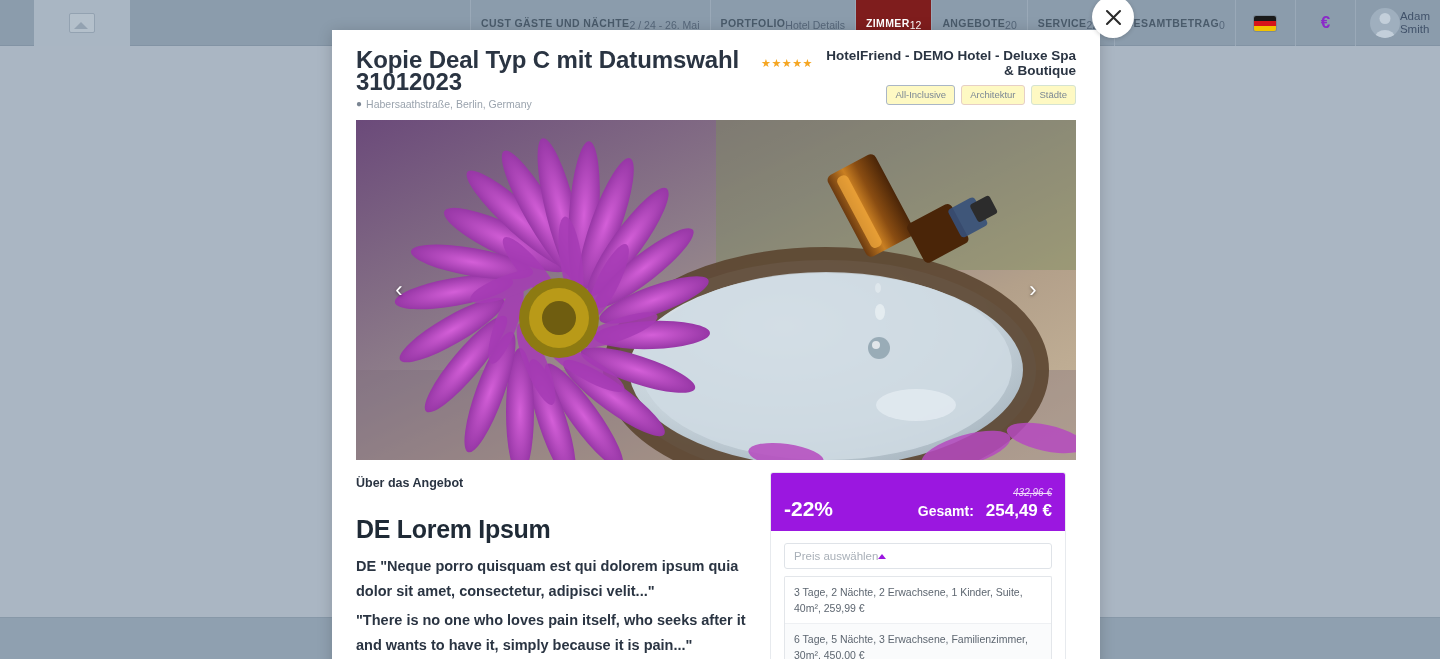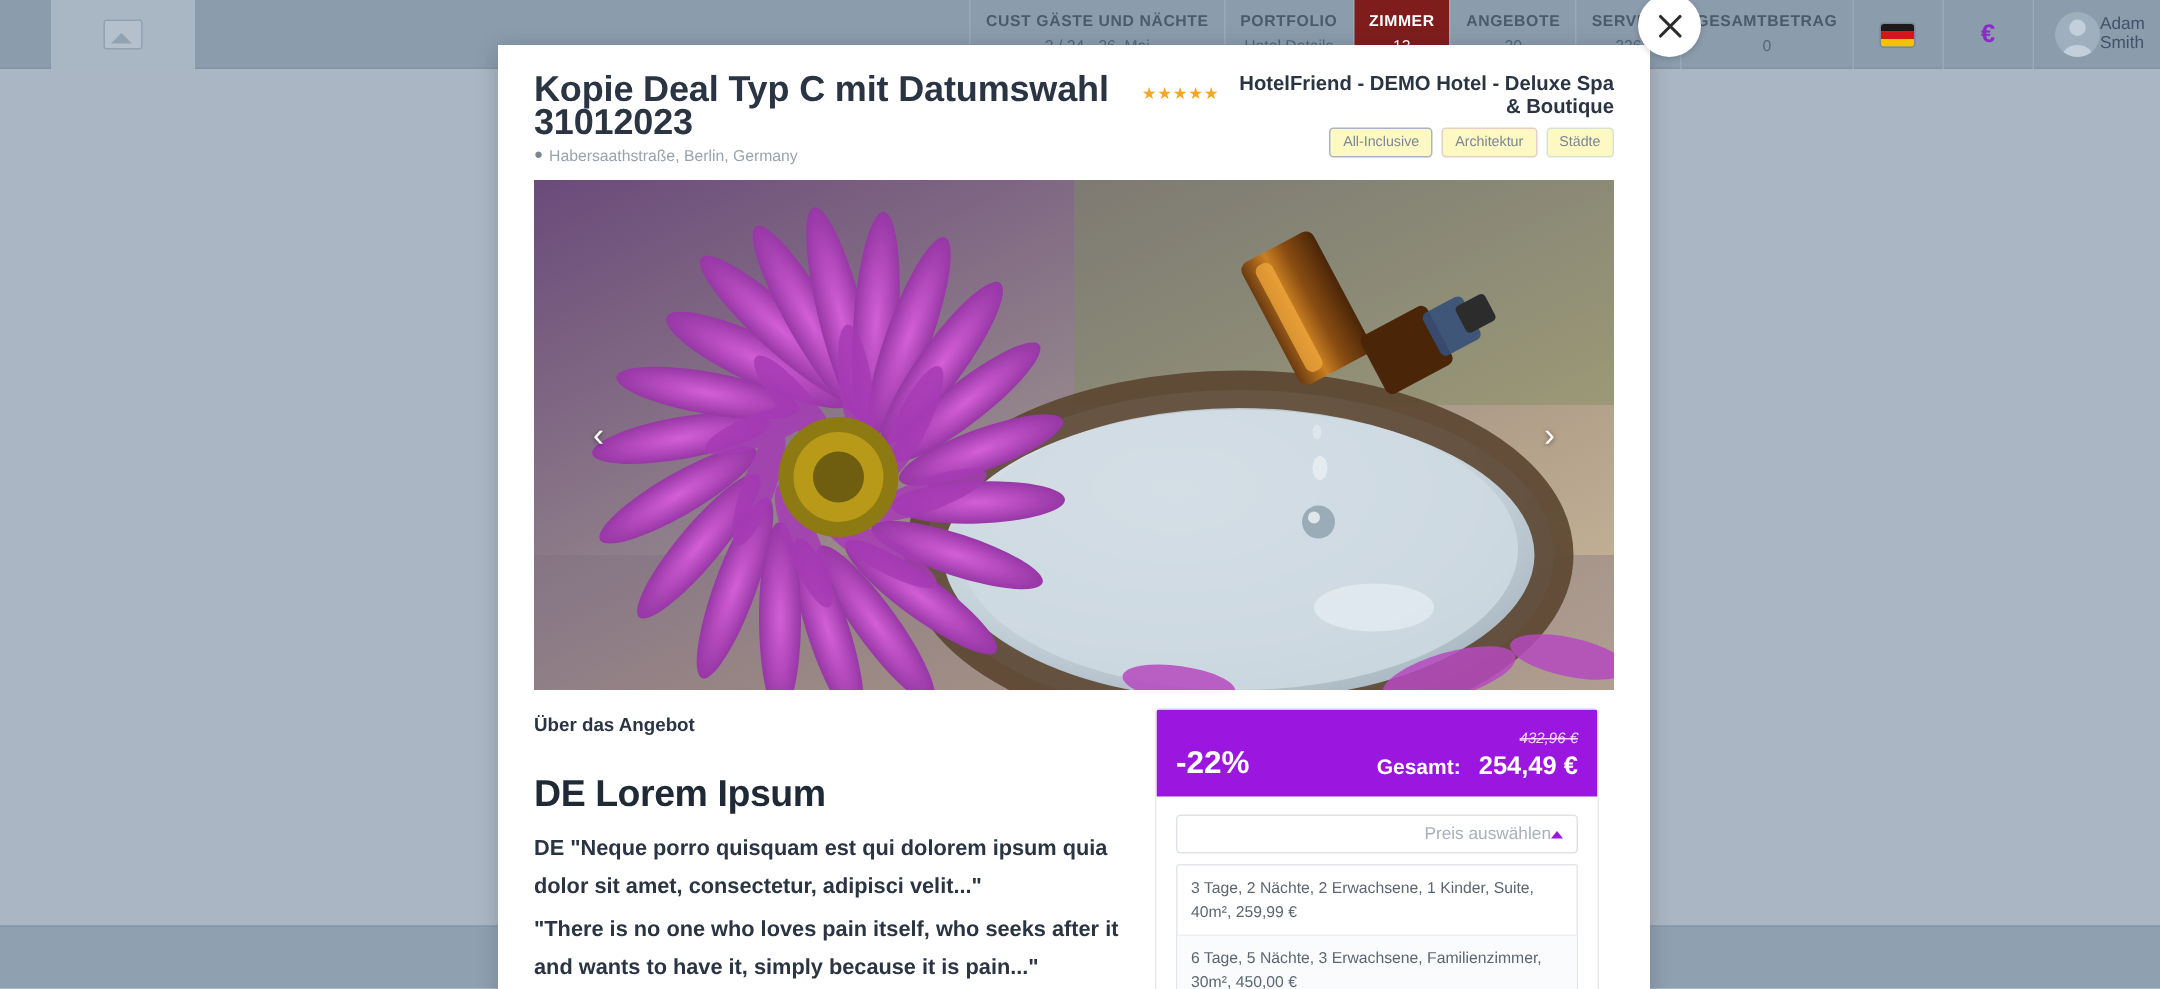--- a/index.html
+++ b/index.html
@@ -47,21 +47,21 @@
 
   
   #topnav {
     position: absolute; left: 0; top: 0; height: 46px; width: 1440px;
     display: flex; justify-content: flex-end; align-items: stretch;
     z-index: 30;
   }
   .nav-cell {
     border-left: 1px solid #9aa9b8;
     padding: 4px 10px 5px 10px;
-    display: flex; flex-direction: column; align-items: center; justify-content: center;
+    display: flex; align-items: center; justify-content: center;
     color: #4a5b6b;
     min-width: 60px;
   }
   .nav-cell .nav-label {
     font-size: 10.5px; font-weight: bold; letter-spacing: .4px;
     text-align: center; line-height: 12px; text-transform: uppercase;
     white-space: pre-line;
   }
   .nav-cell .nav-value {
     font-size: 10.5px; margin-top: 5px; color: #56677a; text-align: center;
@@ -208,21 +208,21 @@
     display: flex; align-items: baseline; gap: 12px; justify-content: flex-start;
     margin-top: 1px;
   }
   .price-gesamt { font-size: 14px; font-weight: bold; }
   .price-new { font-size: 17px; font-weight: bold; }
 
   .price-body { padding: 12px 13px 14px 13px; }
   .select-box {
     border: 1px solid #dfe3e8; border-radius: 3px; background: #fff;
     height: 26px; display: flex; align-items: center; padding: 0 9px;
-    justify-content: flex-end; cursor: pointer;
+    justify-content: flex-start; cursor: pointer;
   }
   .select-placeholder { font-size: 11.5px; color: #a9b0b8; }
   .caret-up {
     width: 0; height: 0;
     border-left: 4px solid transparent; border-right: 4px solid transparent;
     border-bottom: 5px solid #9b17e0;
   }
   .options {
     margin-top: 7px; border: 1px solid #e3e6ea; border-radius: 2px;
     border-bottom: 4px solid #9b17e0; background: #ffffff;

